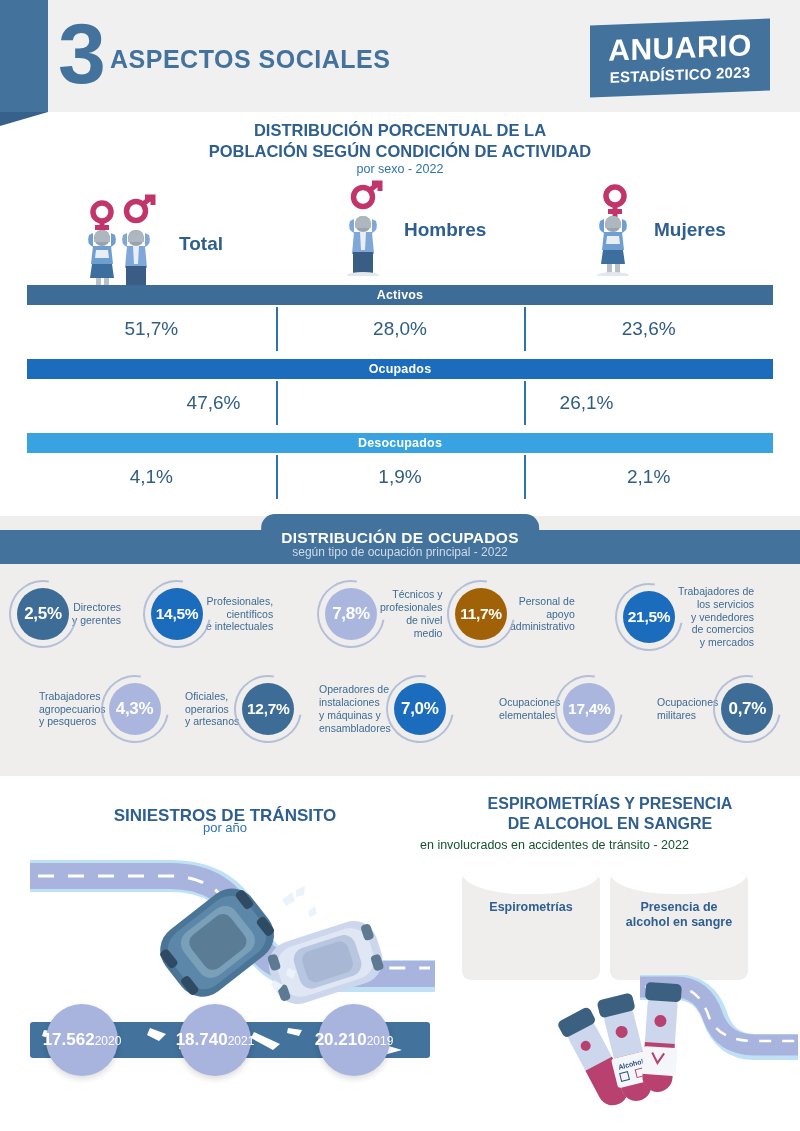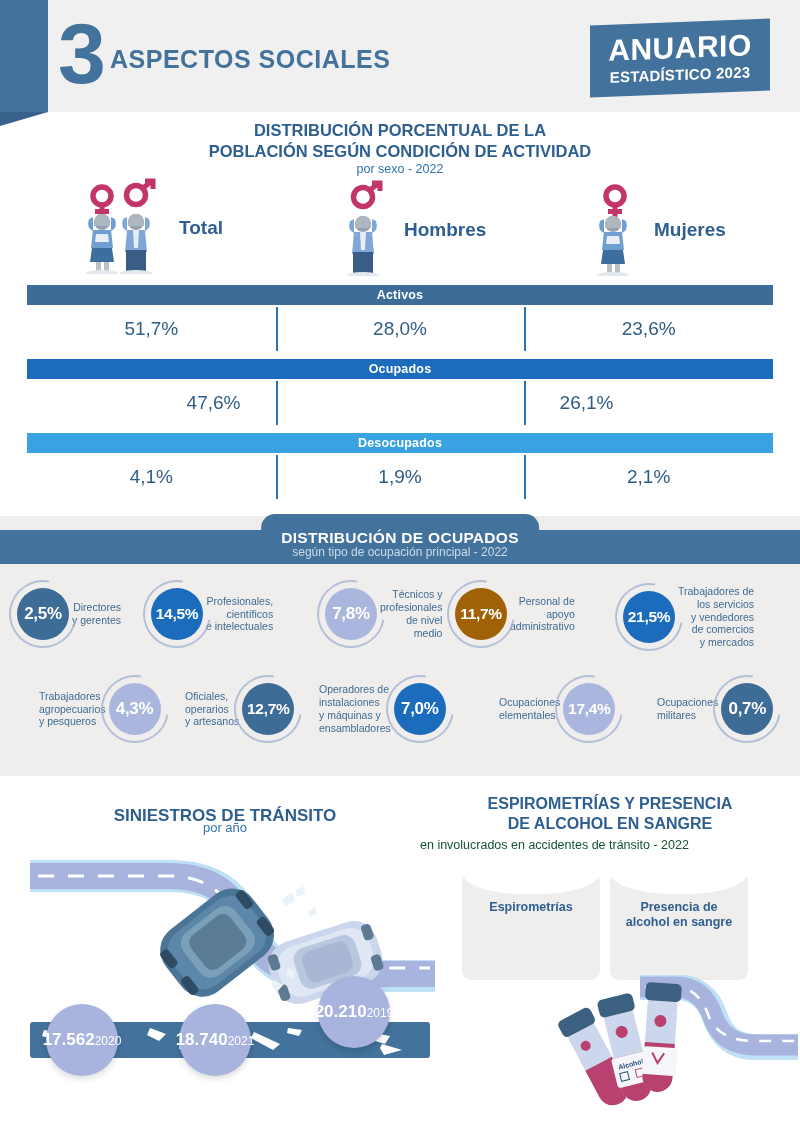--- a/index.html
+++ b/index.html
@@ -46,21 +46,21 @@
     position:absolute; left:0; top:120px; width:800px; text-align:center;
     font-size:16.5px; font-weight:bold; color:#2e5f90; line-height:1.25;
   }
   .sec1-sub {
     position:absolute; left:0; top:162px; width:800px; text-align:center;
     font-size:12.5px; color:#2e72b0;
   }
 
   .persons-row { position:absolute; left:0; top:178px; width:800px; height:100px; }
   .person-grp { position:absolute; display:flex; align-items:center; }
-  .grp-total  { left:75px;  top:0; }
+  .grp-total  { left:75px;  top:16px; }
   .grp-hombres{ left:336px; top:2px; }
   .grp-mujeres{ left:586px; top:2px; }
   .grp-label { font-size:19px; font-weight:bold; color:#2e5f90; margin-left:12px; }
 
   
   .table { position:absolute; left:27px; top:285px; width:746px; }
   .trow-head {
     height:20px; color:#fff; font-size:12.5px; font-weight:bold;
     display:flex; align-items:center; justify-content:center; letter-spacing:.2px;
   }
@@ -453,21 +453,21 @@
   </svg>
 </div>
 <div class="ybadge" style="left:46px;  top:1004px;">
   <div class="num">17.562</div>
   <div class="yr">2020</div>
 </div>
 <div class="ybadge" style="left:179px; top:1004px;">
   <div class="num">18.740</div>
   <div class="yr">2021</div>
 </div>
-<div class="ybadge" style="left:318px; top:976px;">
+<div class="ybadge" style="left:318px; top:1004px;">
   <div class="num">20.210</div>
   <div class="yr">2019</div>
 </div>
 
 <div class="card card-1">
   <div class="ctitle" id="card1title">Espirometrías</div>
   <div class="cval">16.708</div>
 </div>
 <div class="card card-2">
   <div class="ctitle" id="card2title">Presencia de<br>alcohol en sangre</div>

